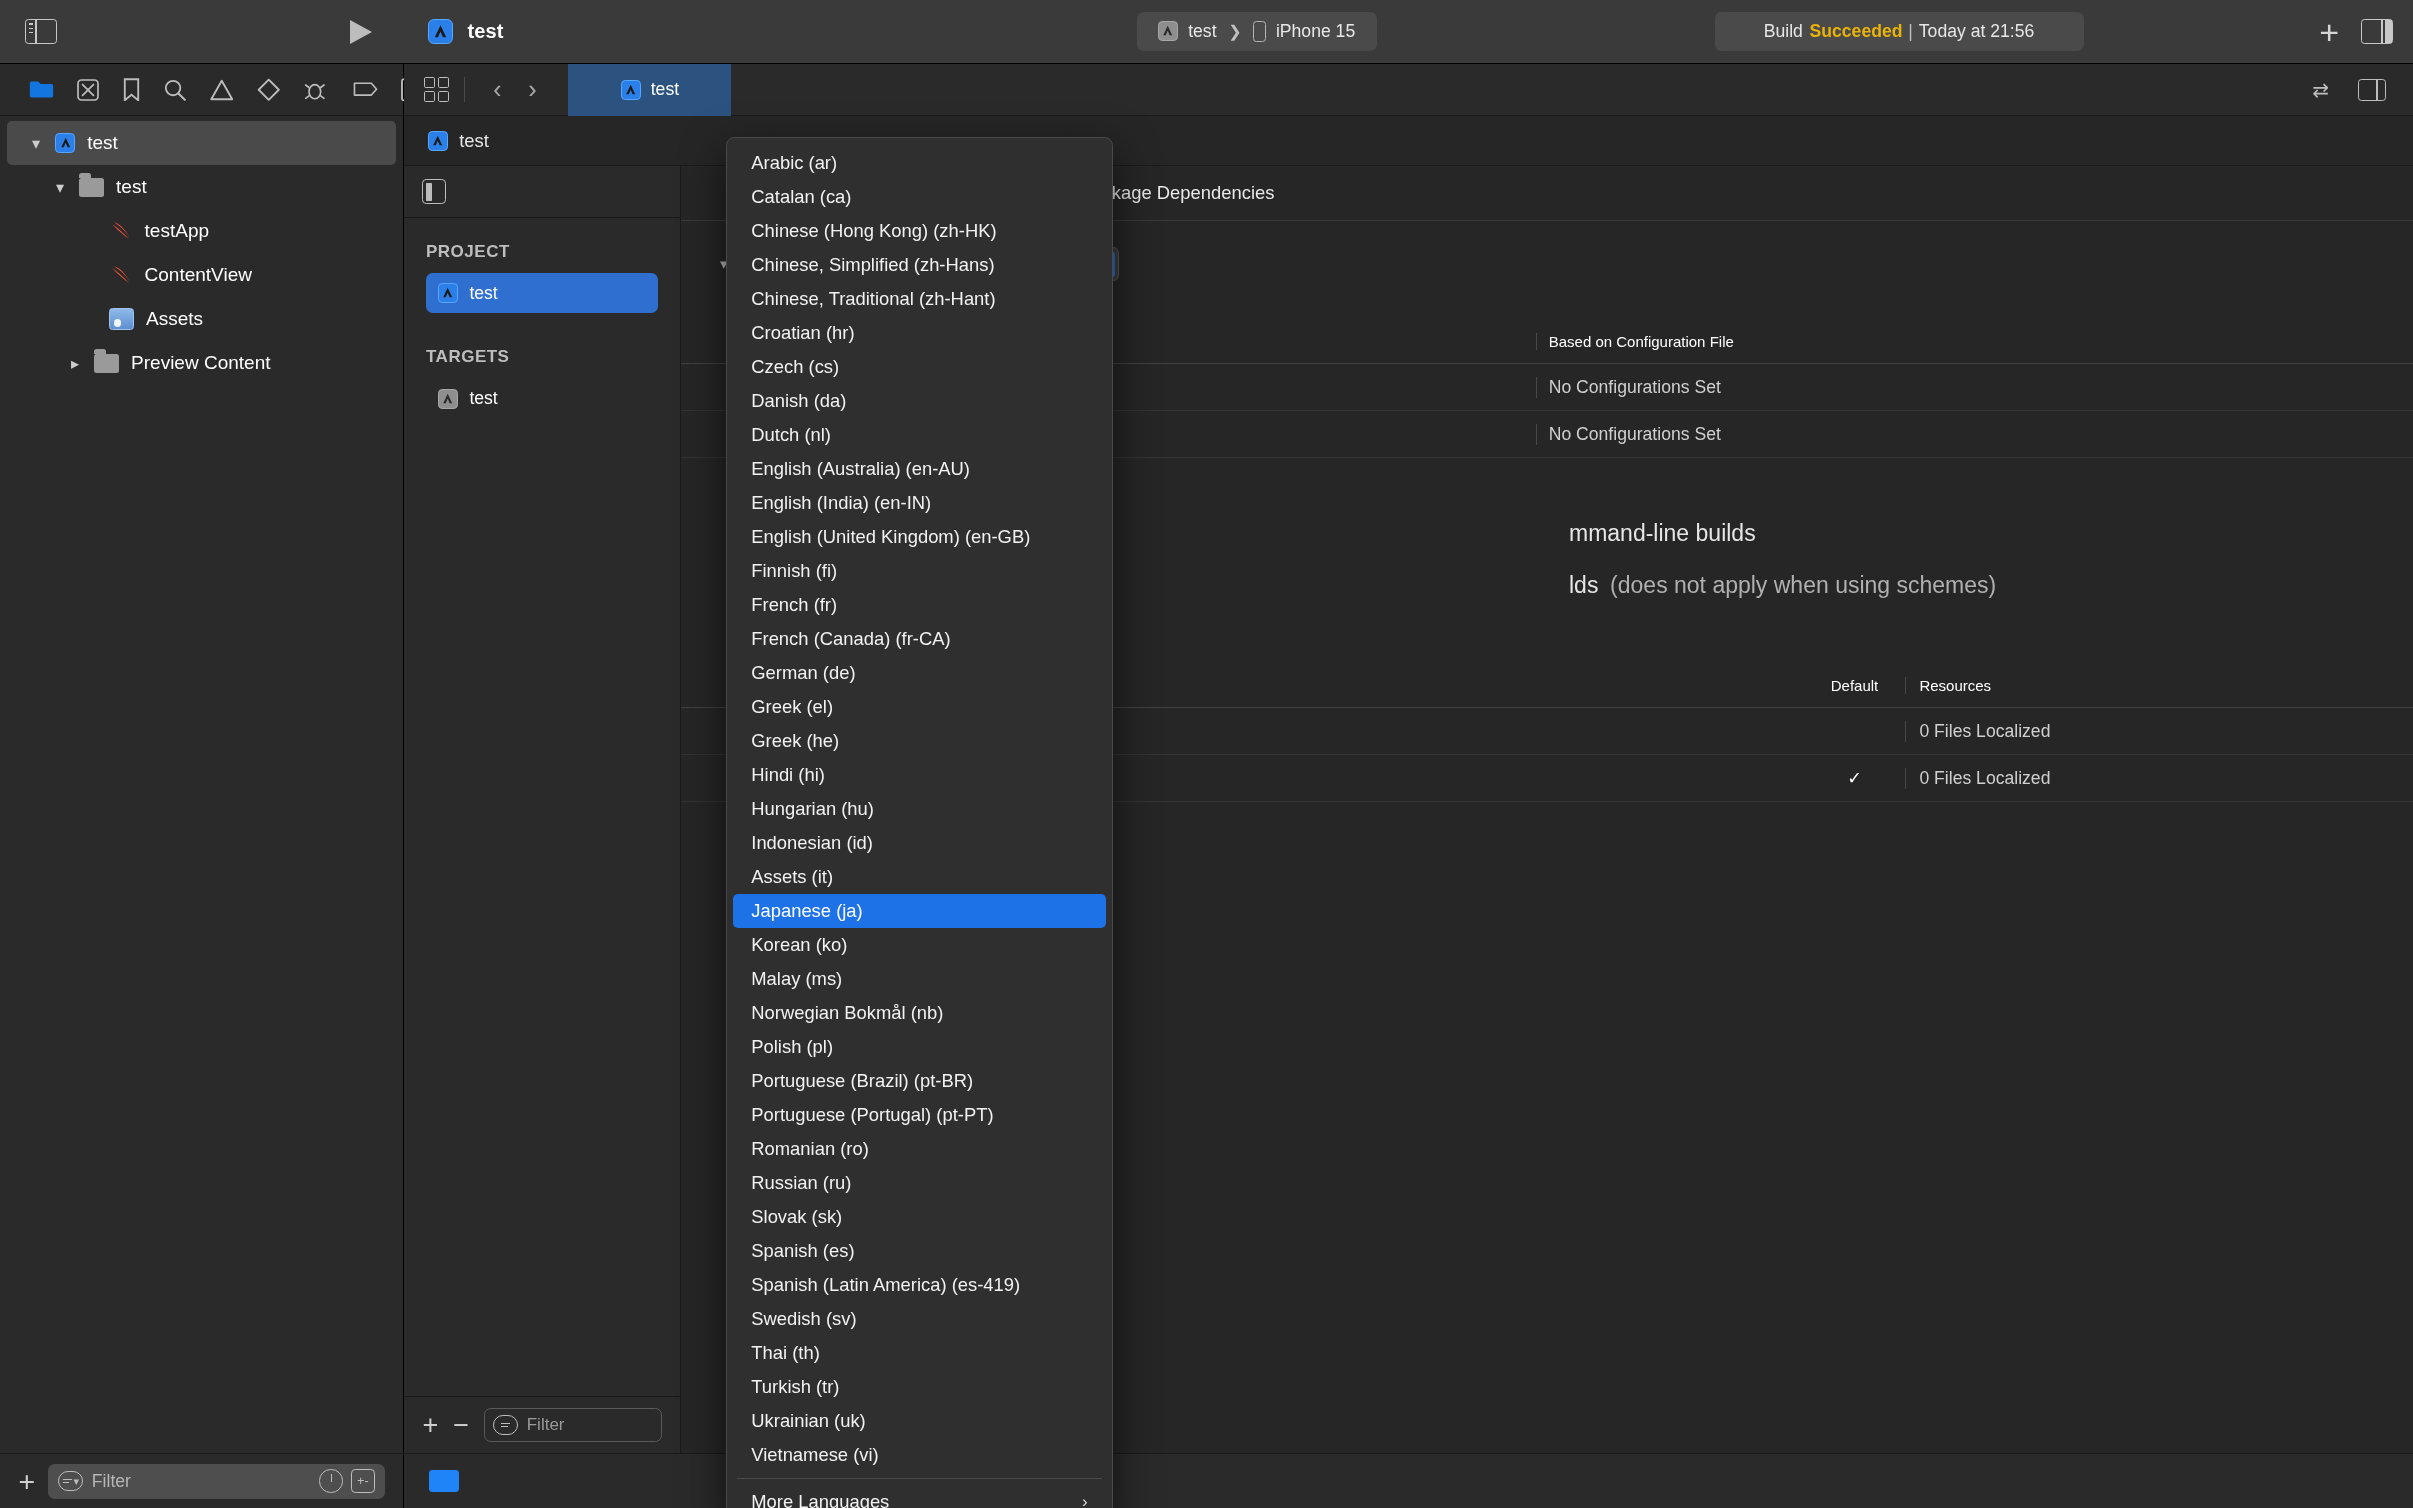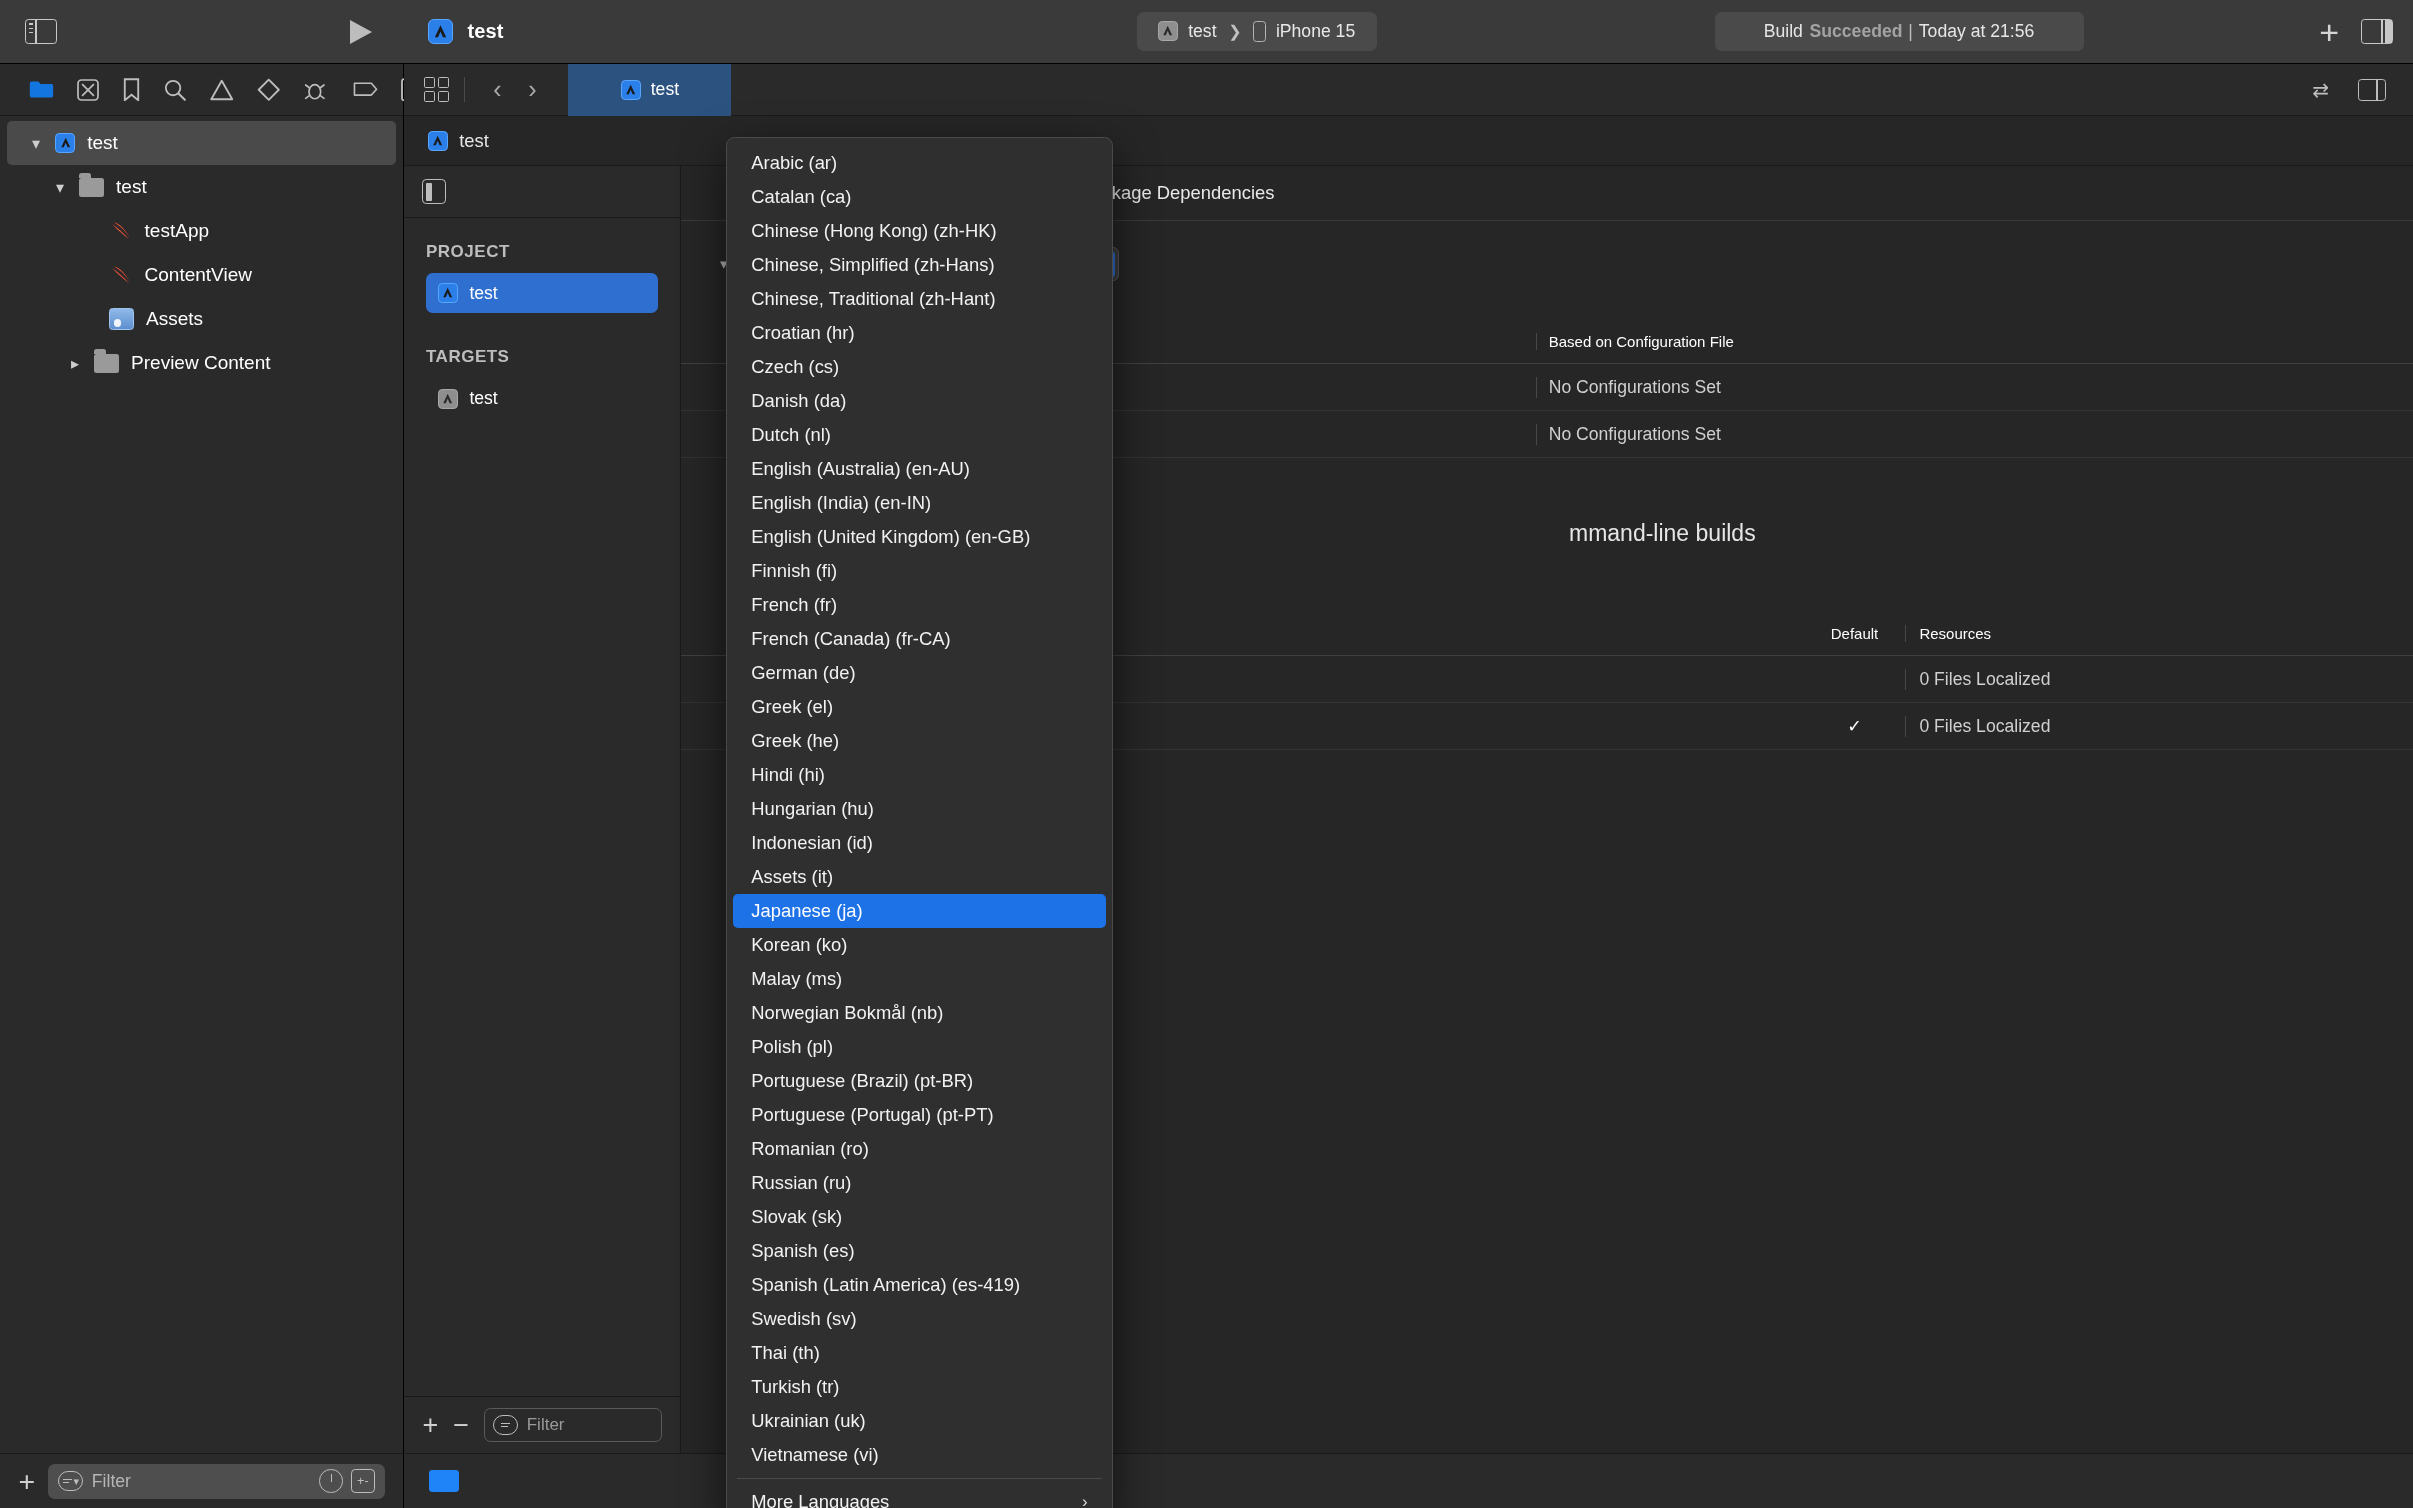--- a/index.html
+++ b/index.html
@@ -44,21 +44,21 @@
   }
   .scheme-pill .seg { display:flex;align-items:center;gap:10px; padding:0 6.7px; color:#e8e8e8; font-size:17.6px;}
   .scheme-pill .chev { color:#c0c0c0; font-size:16px; padding:0 5px;}
   .dev-ico { width:12.6px;height:21px;border:1.7px solid #b4b4b4;border-radius:3.4px; display:inline-block;}
 
   .build-status {
     position:absolute; left:calc(50% + 306px); top:11.7px;
     height:39px; min-width:369px; display:flex;align-items:center;justify-content:center;
     background:#4a4a4a; border-radius:6.7px; padding:0 20px; color:#e6e6e6; font-size:17.6px; white-space:nowrap;
   }
-  .build-status b { font-weight:700; color:#a3a3a3; }
+  .build-status b { font-weight:700; color:#eab308; }
   .build-status .sep { margin:0 5.9px; color:#bdbdbd;}
 
   .plus-btn { margin-left:auto; color:#d4d4d4; font-size:34px; font-weight:300; line-height:1; padding-right:22px;}
   .right-panel-ico { width:32px;height:25px;border:1.8px solid #c8c8c8;border-radius:3.4px;position:relative;}
   .right-panel-ico::after{content:"";position:absolute;right:9.2px;top:0;bottom:0;width:1.8px;background:#c8c8c8;}
   .right-panel-ico::before{content:"";position:absolute;right:0px;top:0;bottom:0;width:7.5px;background:#c8c8c8;}
 
   
   .body { flex:1; display:flex; min-height:0; }
 
@@ -450,20 +450,24 @@
                 <span class="c-name"></span>
                 <span class="c-conf">No Configurations Set</span>
               </div>
             </div>
 
             <div style="height:49px"></div>
 
             <div class="note-line">
               <span>mmand-line builds</span>
             </div>
+            <div class="note-line">
+              <span>lds</span>
+              <span class="sub">(does not apply when using schemes)</span>
+            </div>
 
             <div style="height:52px"></div>
 
             <div class="tbl">
               <div class="tbl-head loc-head-pad">
                 <span class="c-def">Default</span>
                 <span class="c-res">Resources</span>
               </div>
               <div class="tbl-row loc-head-pad">
                 <span class="c-def"></span>

